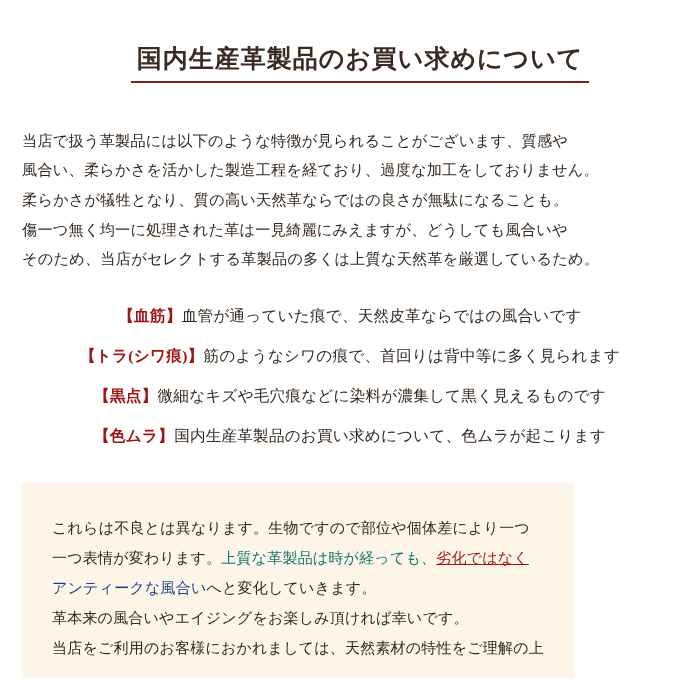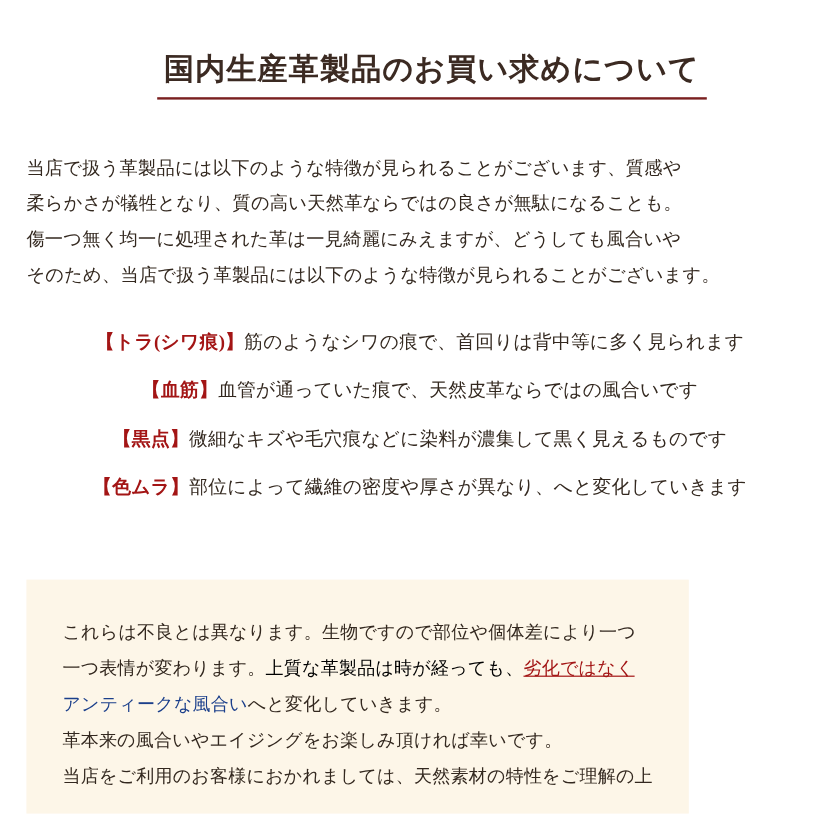--- a/index.html
+++ b/index.html
@@ -89,62 +89,63 @@
   }
   .note-box p {
     margin: 0;
     font-size: 15px;
     line-height: 2.0;
     color: #33281f;
     letter-spacing: 0.2px;
     white-space: nowrap;
   }
   .hl-brown {
-    color: #000000;
+    color: #0f766e;
   }
   .hl-red {
     color: #a31515;
     text-decoration: underline;
   }
   .hl-blue {
     color: #1b3f8b;
   }
 </style>
 </head>
 <body>
 
 <div class="page">
 
   <div class="title-wrap">
     <h1 class="title">国内生産革製品のお買い求めについて</h1>
   </div>
 
   <div class="intro">
     <p>当店で扱う革製品には以下のような特徴が見られることがございます、質感や</p>
+    <p>風合い、柔らかさを活かした製造工程を経ており、過度な加工をしておりません。</p>
     <p>柔らかさが犠牲となり、質の高い天然革ならではの良さが無駄になることも。</p>
     <p>傷一つ無く均一に処理された革は一見綺麗にみえますが、どうしても風合いや</p>
-    <p>そのため、当店で扱う革製品には以下のような特徴が見られることがございます。</p>
+    <p>そのため、当店がセレクトする革製品の多くは上質な天然革を厳選しているため。</p>
   </div>
 
   <ul class="features">
     <li class="feature-row">
+      <span class="feature-label">【血筋】</span>
+      <span class="feature-text">血管が通っていた痕で、天然皮革ならではの風合いです</span>
+    </li>
+    <li class="feature-row">
       <span class="feature-label">【トラ(シワ痕)】</span>
       <span class="feature-text">筋のようなシワの痕で、首回りは背中等に多く見られます</span>
-    </li>
-    <li class="feature-row">
-      <span class="feature-label">【血筋】</span>
-      <span class="feature-text">血管が通っていた痕で、天然皮革ならではの風合いです</span>
     </li>
     <li class="feature-row">
       <span class="feature-label">【黒点】</span>
       <span class="feature-text">微細なキズや毛穴痕などに染料が濃集して黒く見えるものです</span>
     </li>
     <li class="feature-row">
       <span class="feature-label">【色ムラ】</span>
-      <span class="feature-text">部位によって繊維の密度や厚さが異なり、へと変化していきます</span>
+      <span class="feature-text">国内生産革製品のお買い求めについて、色ムラが起こります</span>
     </li>
   </ul>
 
   <div class="note-box">
     <p>
       <span>これらは不良とは異なります。生物ですので部位や個体差により一つ</span>
     </p>
     <p>
       <span>一つ表情が変わります。</span><span class="hl-brown">上質な革製品は時が経っても、</span><span class="hl-red">劣化ではなく</span>
     </p>

